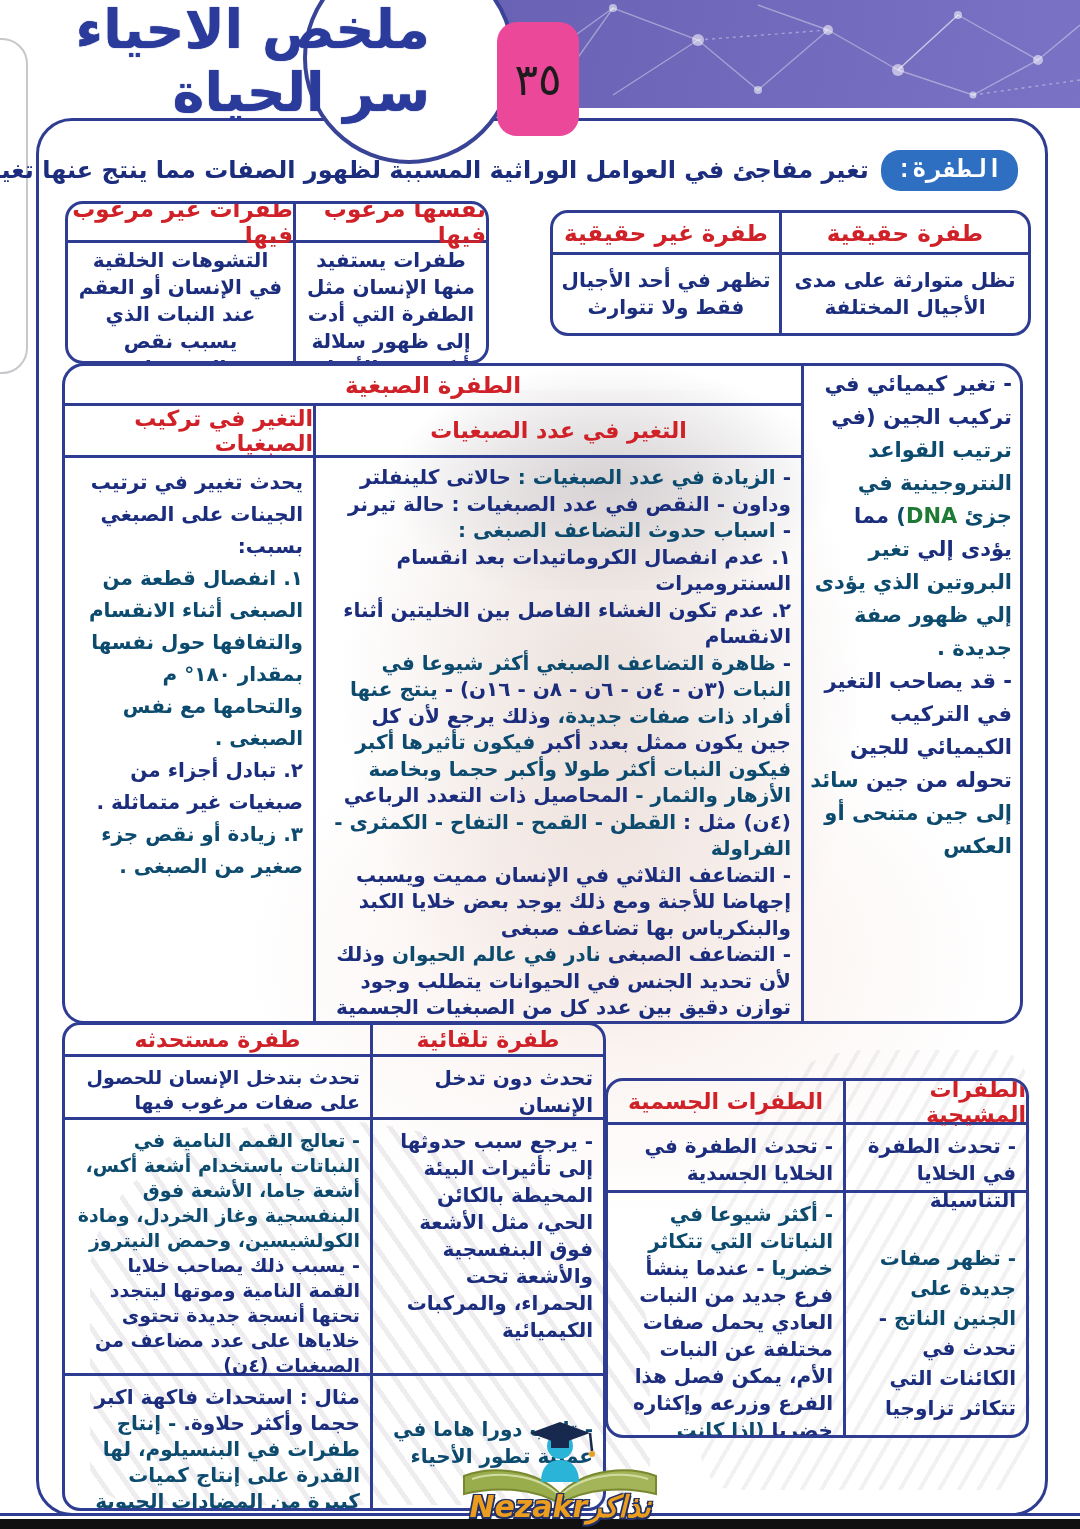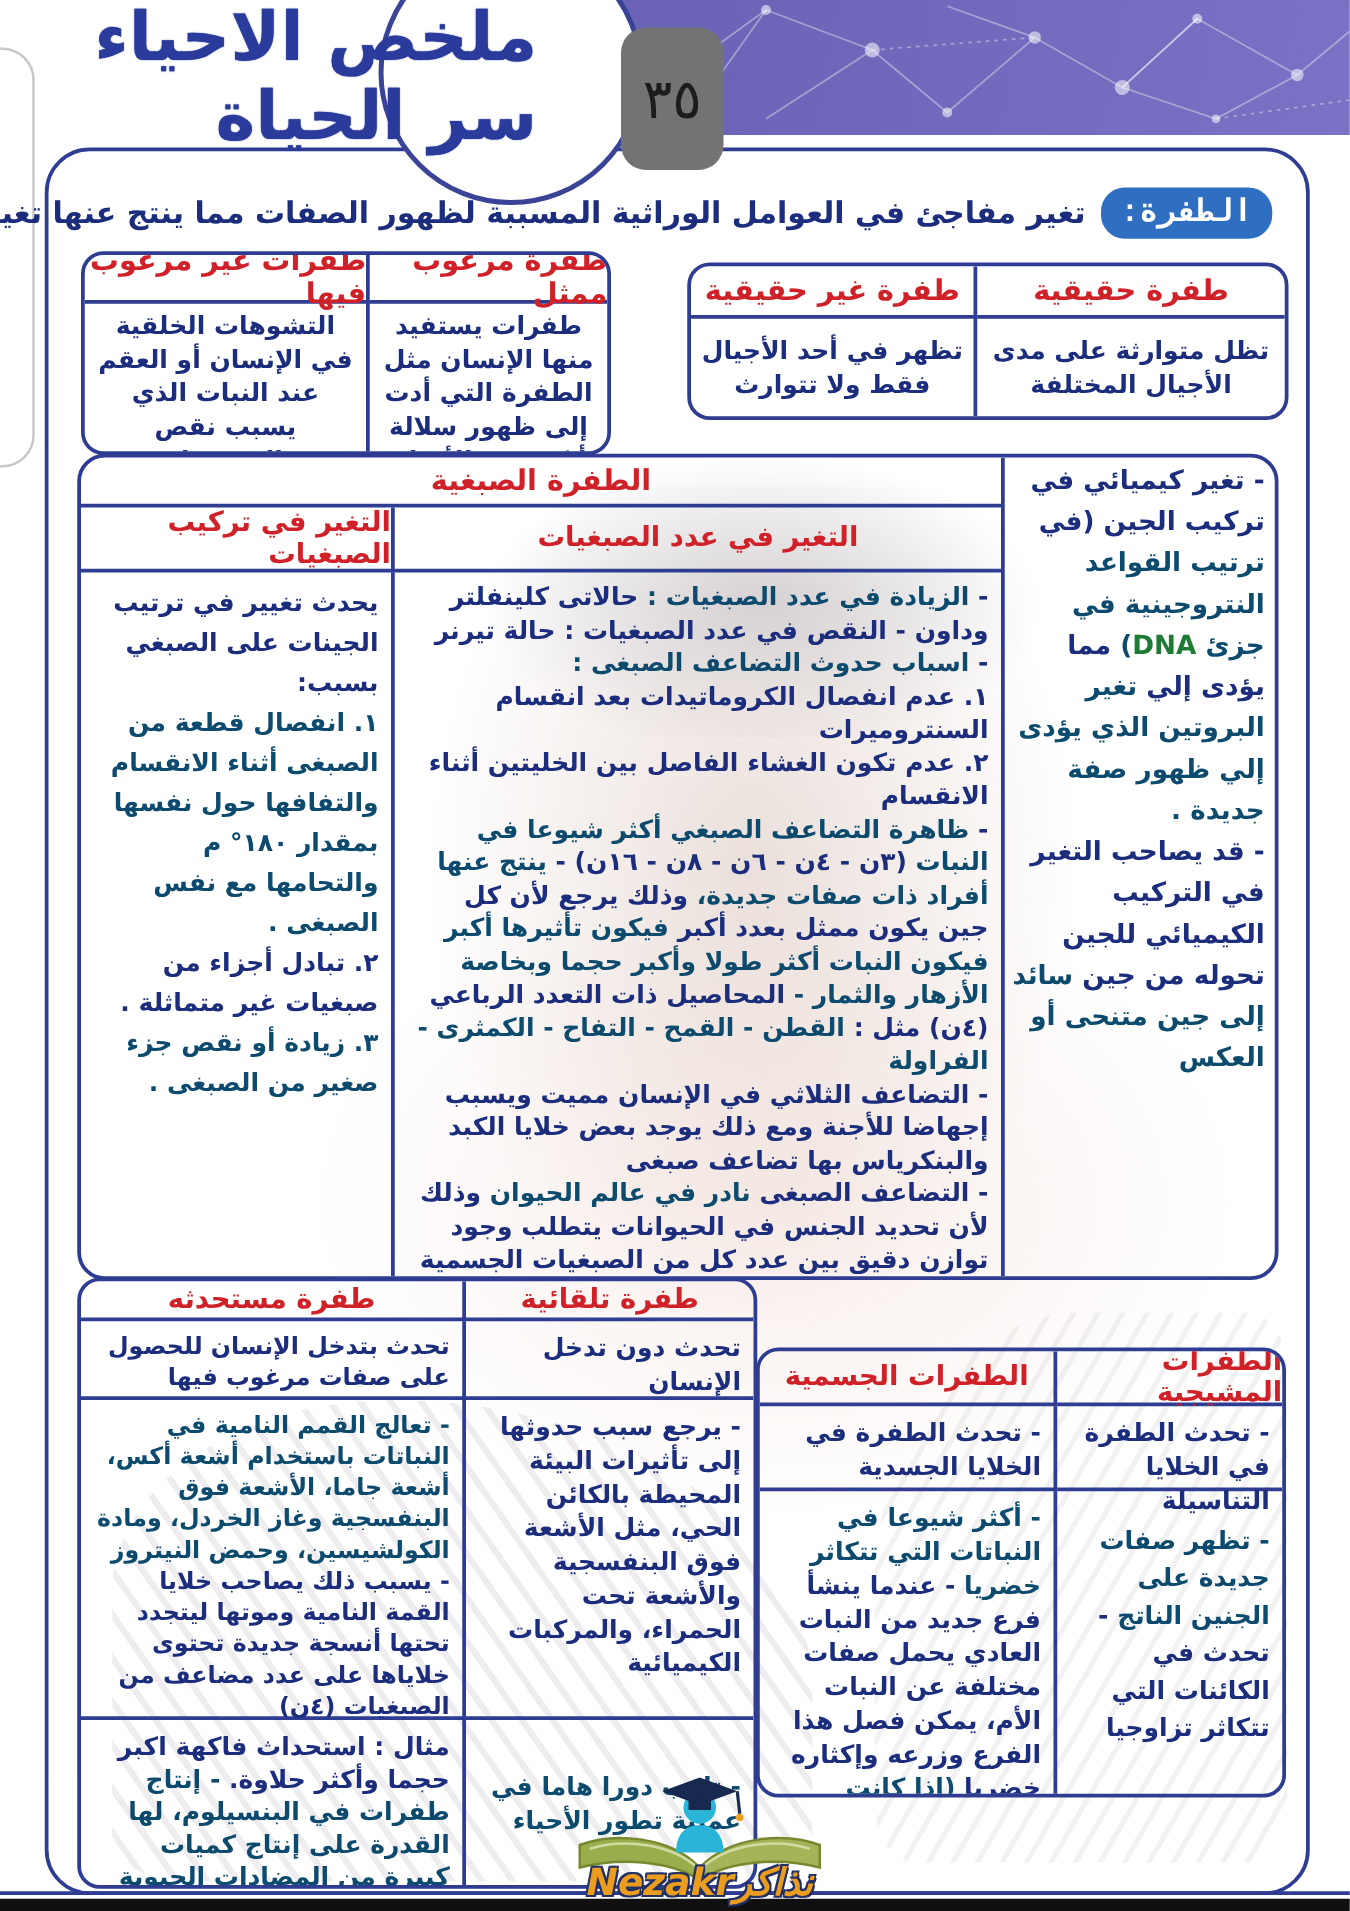--- a/index.html
+++ b/index.html
@@ -11,21 +11,21 @@
   }
   .abs{position:absolute;}
   
   .banner{left:398px;top:0;width:682px;height:108px;background:linear-gradient(100deg,#675fb2,#7a72c4);z-index:1;}
   .banner svg{position:absolute;left:0;top:0;}
   .header-arc{left:303px;top:-48px;width:204px;height:204px;border-radius:50%;
     background:#ffffff;border:4px solid #3a4496;z-index:2;}
   .page-title{left:0;top:16px;width:430px;height:90px;z-index:3;
     display:flex;align-items:center;justify-content:center;
     color:#2b3b9b;font-size:54px;letter-spacing:-1px;text-shadow:0 0 1px #2b3b9b;}
-  .page-tab{left:497px;top:22px;width:82px;height:114px;background:#737373;border-radius:20px;z-index:4;
+  .page-tab{left:497px;top:22px;width:82px;height:114px;background:#ec4899;border-radius:20px;z-index:4;
     display:flex;align-items:center;justify-content:center;color:#1c1c1c;font-size:44px;font-weight:400;}
   .edge-artifact{left:-34px;top:38px;width:58px;height:332px;border:2px solid #c7c7cc;border-radius:26px;z-index:0;background:transparent;}
   
   .frame{left:36px;top:118px;width:1006px;height:1392px;border:3px solid #2e3d92;border-radius:36px;z-index:1;background:transparent;}
   
   .wm{z-index:1;pointer-events:none;}
   .wm-hair{left:370px;top:355px;width:480px;height:235px;background:radial-gradient(ellipse at 50% 55%,rgba(108,108,124,.28),rgba(108,108,124,0) 66%);}
   .wm-head{left:330px;top:390px;width:545px;height:680px;background:radial-gradient(ellipse at 50% 45%,rgba(214,192,182,.5),rgba(214,192,182,0) 68%);}
   .wm-blush{left:240px;top:700px;width:760px;height:520px;background:radial-gradient(ellipse,rgba(233,201,189,.33),rgba(233,201,189,0) 70%);}
   .wm-suit1{left:90px;top:1120px;width:560px;height:385px;border-radius:40% 60% 10% 10%;
@@ -116,21 +116,21 @@
 <div class="abs wm wm-blush"></div>
 <div class="abs wm wm-suit1"></div>
 <div class="abs wm wm-suit2"></div>
 
 <div class="abs def-row">
   <span class="def-pill">الطفرة:</span>
   <span class="def-text">تغير مفاجئ في العوامل الوراثية المسببة لظهور الصفات مما ينتج عنها تغيير هذه الصفات</span>
 </div>
 
 <div class="abs tbl tbl-desir">
-  <div class="cell hdr b-b">طفرة مرغوب ممثل</div>
+  <div class="cell hdr b-b">نفسها مرغوب فيها</div>
   <div class="cell hdr b-b b-s">طفرات غير مرغوب فيها</div>
   <div class="cell body-c">طفرات يستفيد منها الإنسان مثل الطفرة التي أدت إلى ظهور سلالة أنكن في الأغنام</div>
   <div class="cell body-c b-s">التشوهات الخلقية في الإنسان أو العقم عند النبات الذي يسبب نقص المحصول</div>
 </div>
 
 <div class="abs tbl tbl-real">
   <div class="cell hdr b-b">طفرة حقيقية</div>
   <div class="cell hdr b-b b-s">طفرة غير حقيقية</div>
   <div class="cell body-c">تظل متوارثة على مدى الأجيال المختلفة</div>
   <div class="cell body-c b-s">تظهر في أحد الأجيال فقط ولا تتوارث</div>
@@ -177,21 +177,21 @@
   <div class="cell body-r b-s" style="font-size:20px;line-height:26px;"><span class="seg-navy">مثال : استحداث فاكهة اكبر حجما وأكثر حلاوة. </span><span class="seg-red">- إنتاج طفرات في البنسيلوم، لها القدرة على إنتاج كميات كبيرة من المضادات الحيوية (البنسلين)</span></div>
 </div>
 
 <div class="abs tbl tbl-cells">
   <div class="cell hdr b-b" style="font-size:22px;">الطفرات المشيجية</div>
   <div class="cell hdr b-b b-s" style="font-size:22px;">الطفرات الجسمية</div>
 
   <div class="cell body-r b-b"><span class="seg-navy">- تحدث الطفرة في الخلايا التناسيلة</span></div>
   <div class="cell body-r b-b b-s"><span class="seg-navy">- تحدث الطفرة في الخلايا الجسدية</span></div>
 
-  <div class="cell body-r" style="padding-top:24px;line-height:30px;"><span class="seg-red">- تظهر صفات جديدة على الجنين الناتج </span><span class="seg-navy">- تحدث في الكائنات التي تتكاثر تزاوجيا</span></div>
+  <div class="cell body-r" style="padding-top:50px;line-height:30px;"><span class="seg-red">- تظهر صفات جديدة على الجنين الناتج </span><span class="seg-navy">- تحدث في الكائنات التي تتكاثر تزاوجيا</span></div>
   <div class="cell body-r b-s"><span class="seg-red">- أكثر شيوعا في النباتات التي تتكاثر خضريا </span><span class="seg-navy">- عندما ينشأ فرع جديد من النبات العادي يحمل صفات مختلفة عن النبات الأم، يمكن فصل هذا الفرع وزرعه وإكثاره خضريا </span><span class="seg-red">(إذا كانت الصفة مرغوبة)</span></div>
 </div>
 
 <div class="abs rule-navy"></div>
 <div class="abs rule-black"></div>
 
 <div class="abs logo">
   <svg width="220" height="100" viewBox="0 0 220 100">
     <path d="M110 78 C 85 52, 40 50, 14 60 L 14 78 C 45 70, 85 72, 110 88 Z" fill="#9aad4d" stroke="#77882f" stroke-width="2"></path>
     <path d="M110 78 C 135 52, 180 50, 206 60 L 206 78 C 175 70, 135 72, 110 88 Z" fill="#a3b459 " stroke="#77882f" stroke-width="2"></path>

